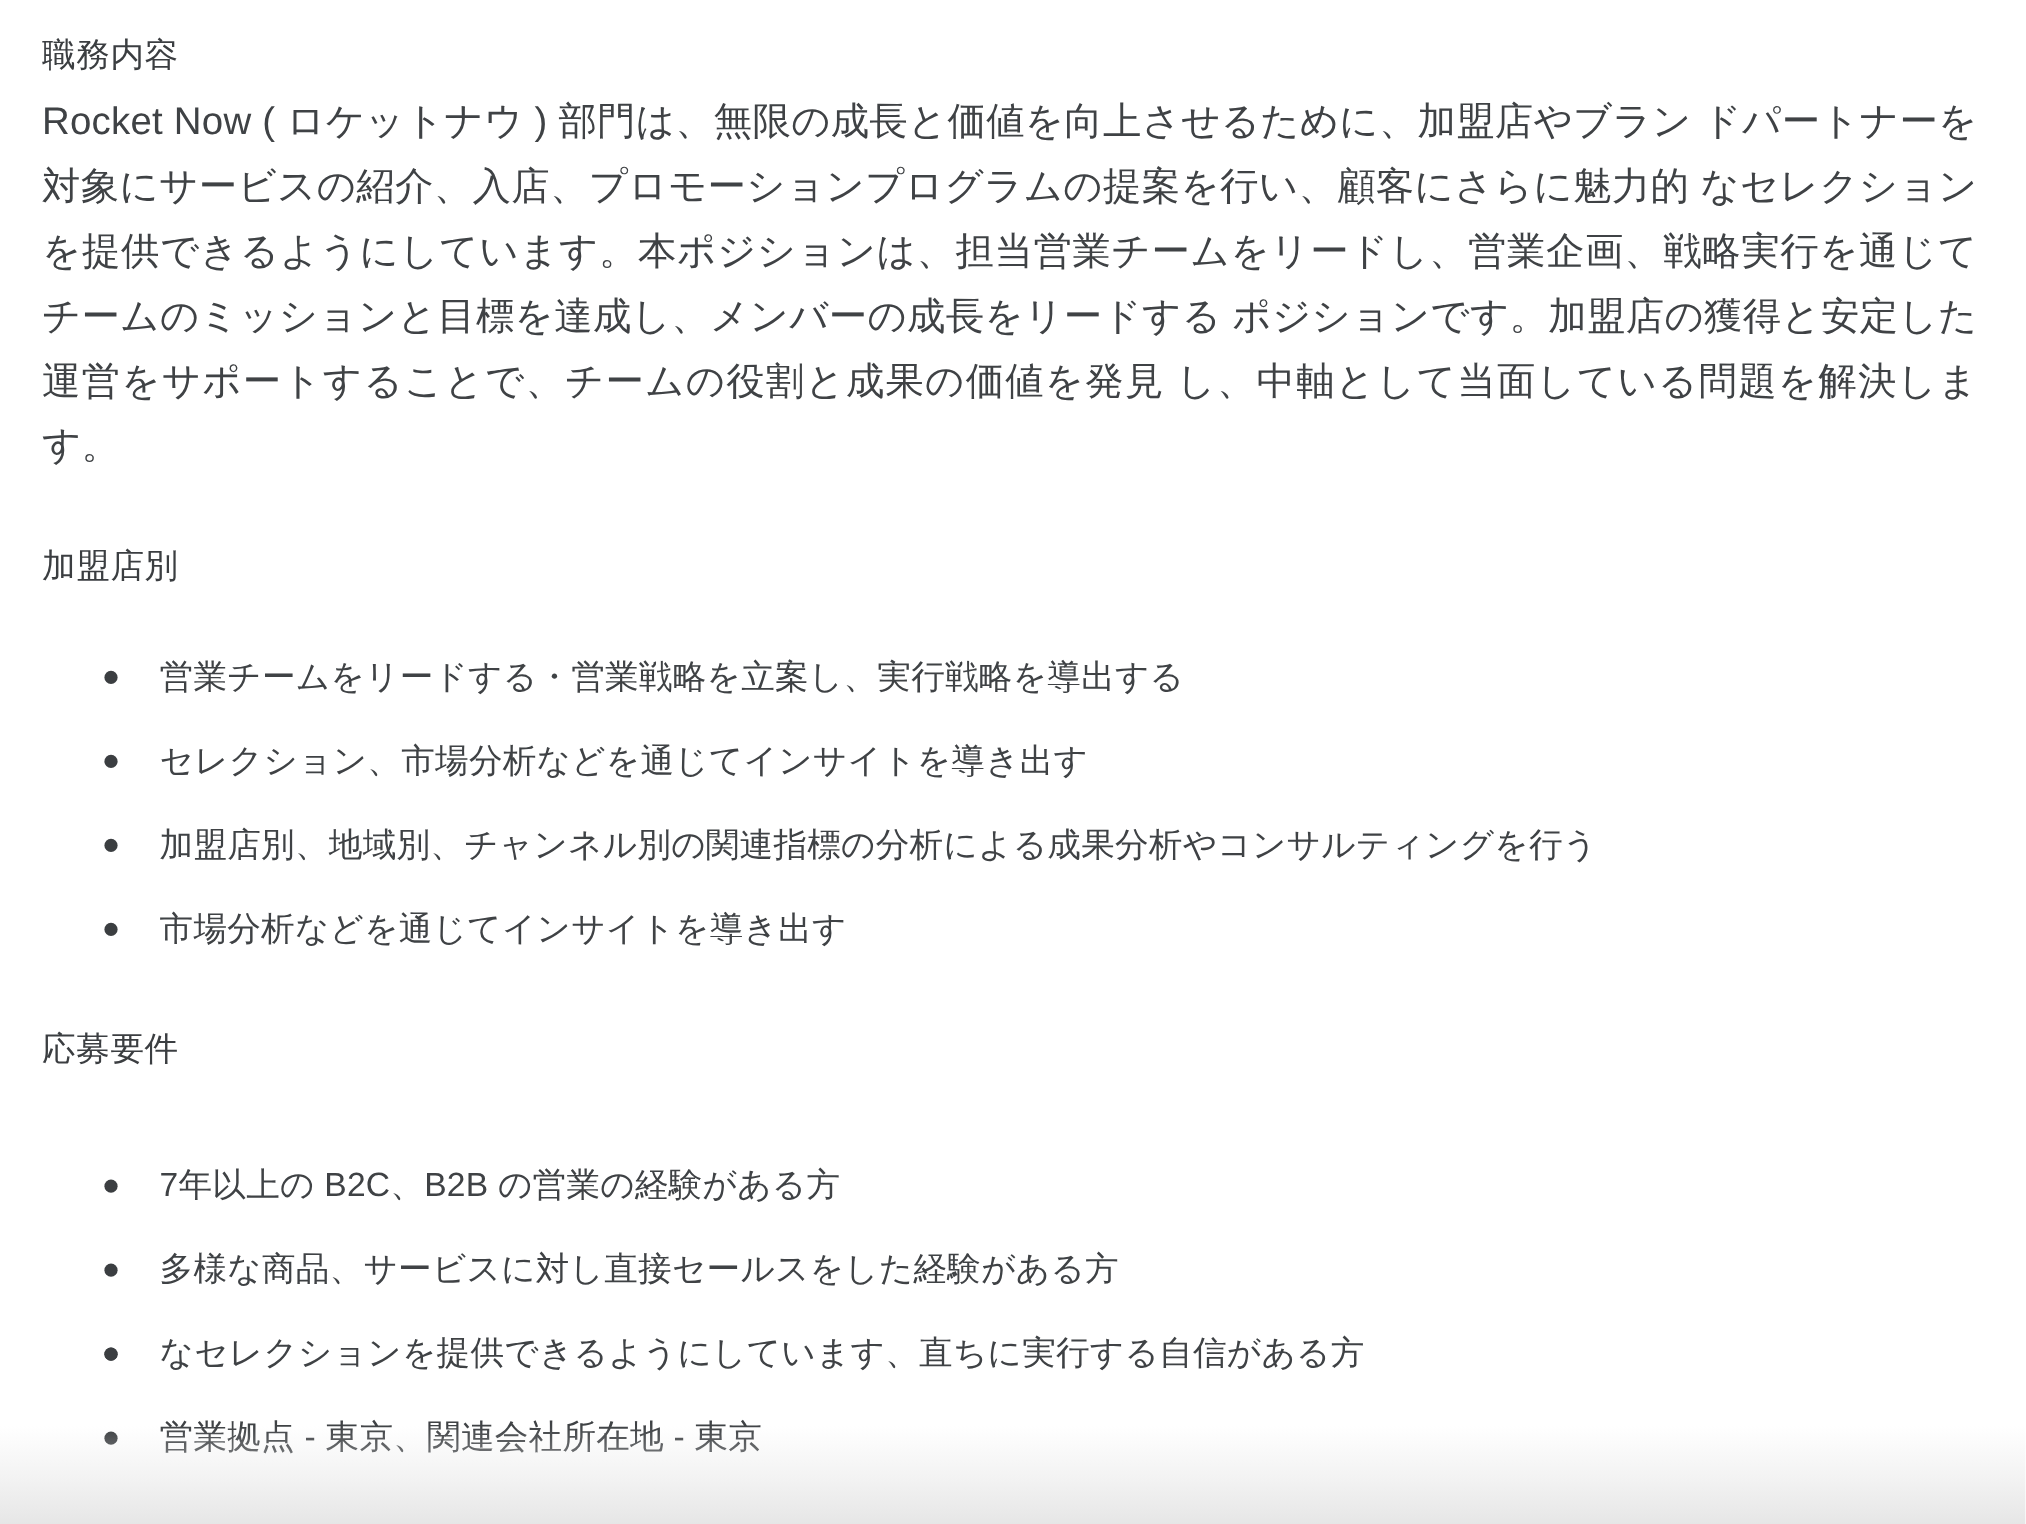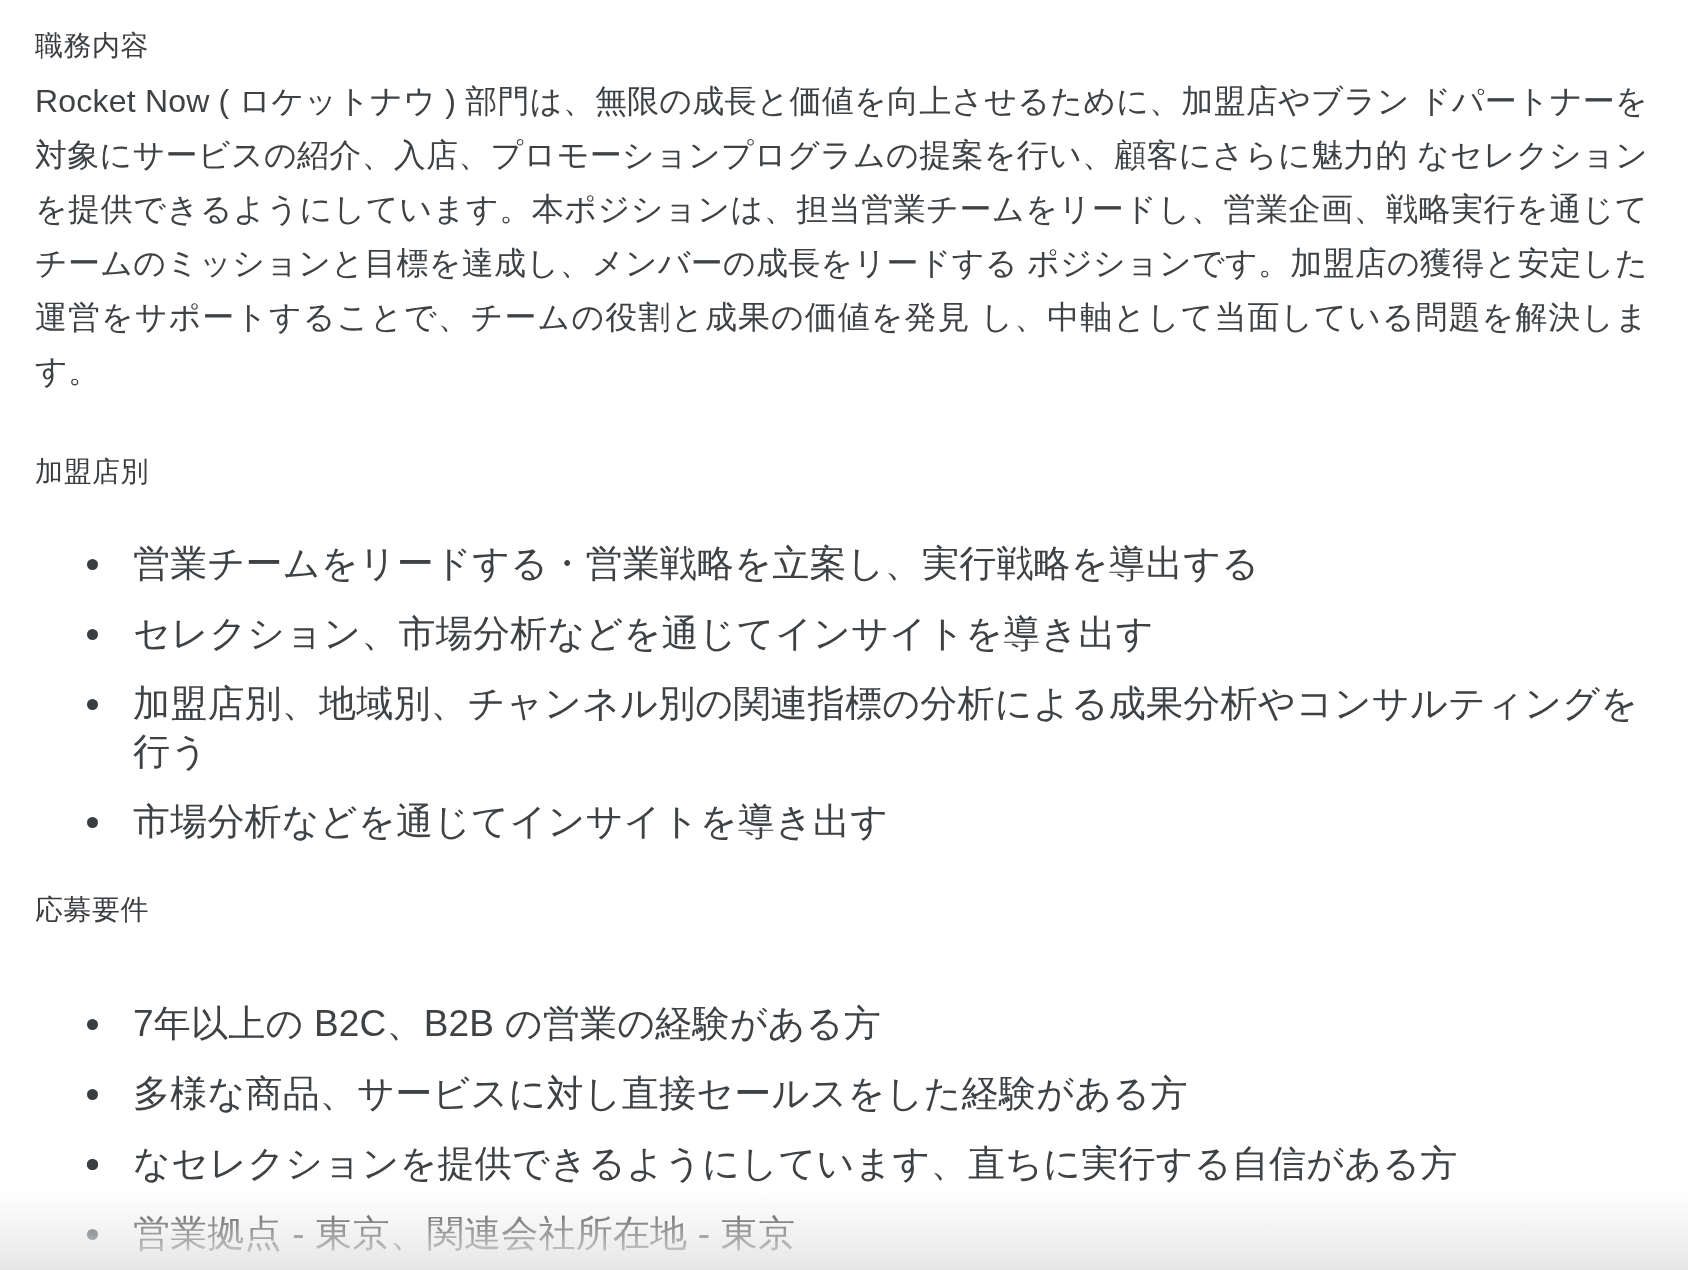--- a/index.html
+++ b/index.html
@@ -22,39 +22,39 @@
   }
   .section-heading {
     font-size: 28px;
     font-weight: 400;
     line-height: 32px;
     margin: 0;
     color: #3b3e41;
     letter-spacing: 0.5px;
   }
   .section-heading.mt-duties { margin-top: 58px; }
-  .section-heading.mt-requirements { margin-top: 48px; }
+  .section-heading.mt-requirements { margin-top: 60px; }
   .summary-paragraph {
     margin: 12px 0 0 0;
     font-size: 32px;
     line-height: 54px;
     letter-spacing: 0.2px;
     text-align: justify;
   }
   ul.bullet-list {
     list-style: none;
     margin: 0;
     padding: 0;
   }
   ul.bullet-list.list-duties { margin-top: 52px; }
   ul.bullet-list.list-requirements { margin-top: 74px; }
   ul.bullet-list li {
     position: relative;
     padding-left: 98px;
-    font-size: 37px;
+    font-size: 28px;
     line-height: 48px;
     letter-spacing: 0.2px;
   }
   ul.bullet-list li + li { margin-top: 22px; }
   .bullet-dot {
     position: absolute;
     left: 52px;
     top: 19px;
     width: 11px;
     height: 11px;

